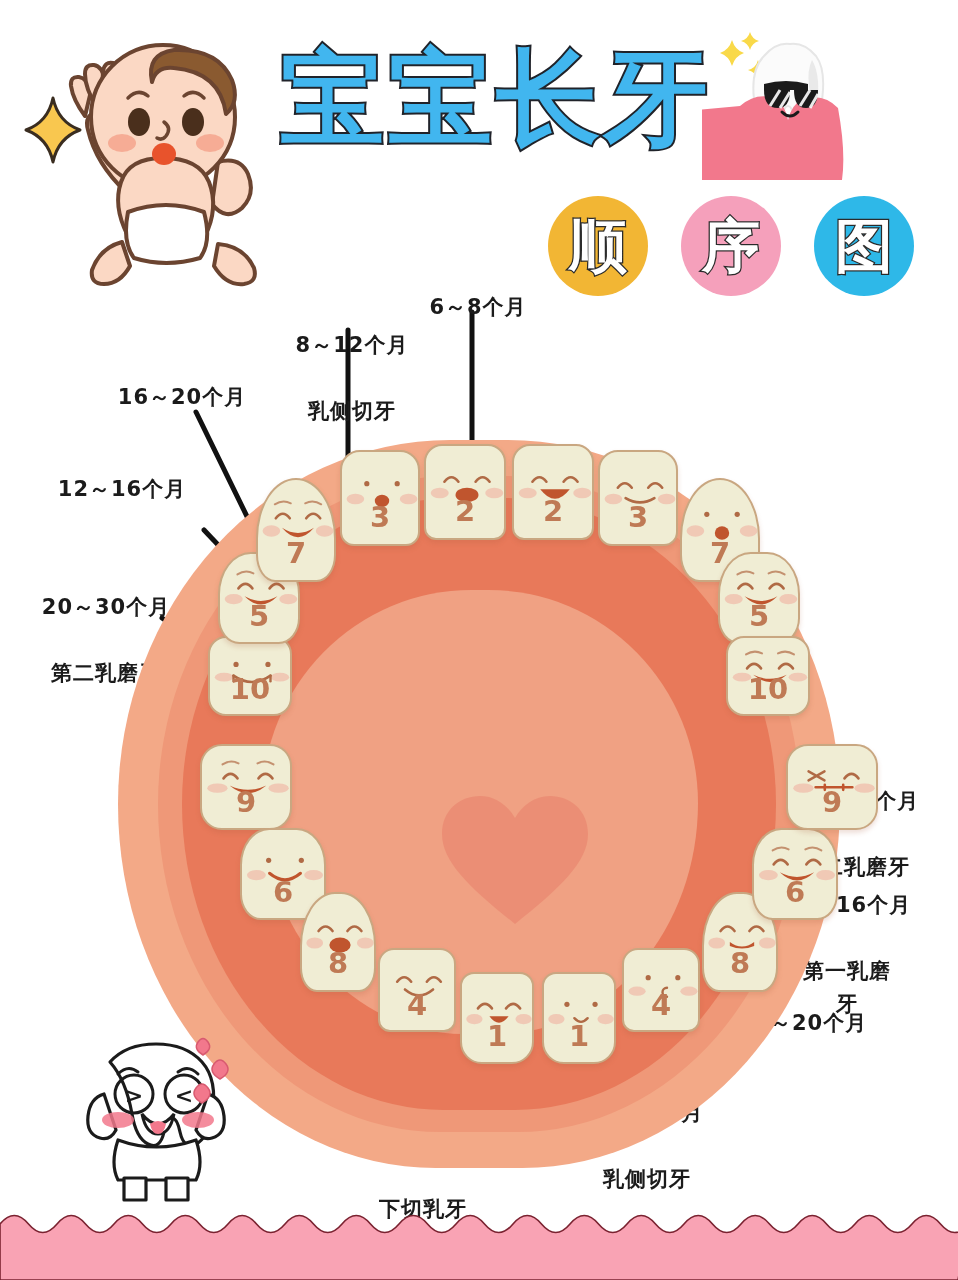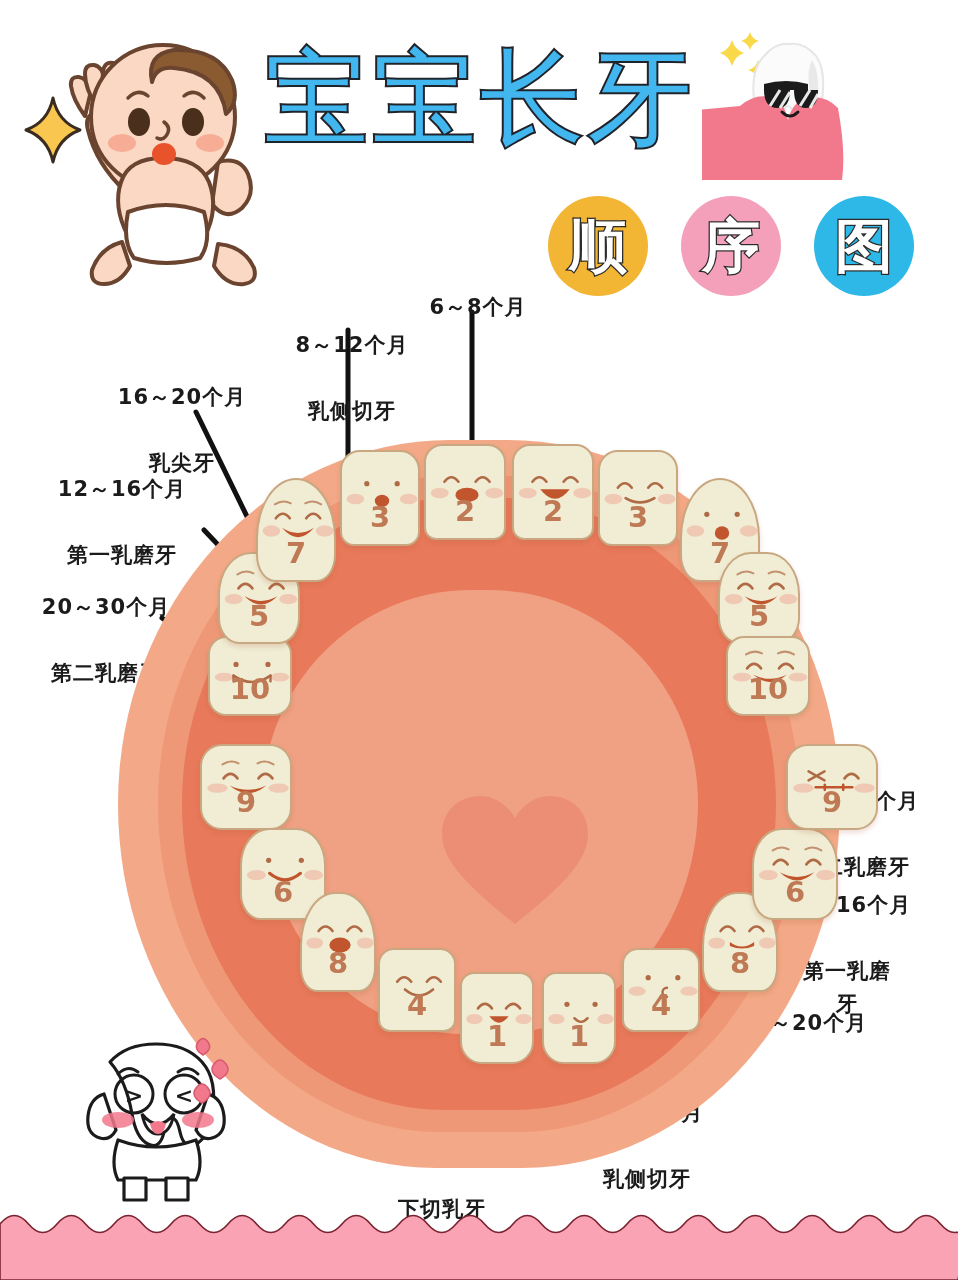--- a/index.html
+++ b/index.html
@@ -6,23 +6,23 @@
   body{
     width:958px;height:1280px;background:#ffffff;
     font-family:"Liberation Sans","DejaVu Sans",sans-serif;
     overflow:hidden;position:relative;
   }
   #stage{position:absolute;inset:0;width:958px;height:1280px;}
   .abs{position:absolute;}
 
   
   #title{
-    left:264px;top:34px;width:440px;height:130px;
+    left:280px;top:34px;width:440px;height:130px;
     font-family:"DejaVu Sans",sans-serif;
-    font-size:104px;font-weight:400;line-height:128px;
+    font-size:104px;font-weight:700;line-height:128px;
     letter-spacing:4px;
     color:#41b6ef;
     -webkit-text-stroke:4px #20232a;
     paint-order:stroke fill;
     white-space:nowrap;
   }
 
   
   #badges{left:548px;top:196px;width:370px;height:106px;}
   .badge{
@@ -162,35 +162,33 @@
       <line x1="700" y1="800" x2="772" y2="790"></line>
       <line x1="648" y1="890" x2="756" y2="878"></line>
       <line x1="612" y1="930" x2="710" y2="978"></line>
       <line x1="566" y1="958" x2="628" y2="1060"></line>
       <line x1="418" y1="1010" x2="418" y2="1092"></line>
     </g>
   </svg>
 
   <div class="abs lbl ctr" style="left:92px;top:348px;width:180px;">
     <div>16～20个月</div>
-    <div>乳尖牙</div>
   </div>
 
   <div class="abs lbl ctr" style="left:262px;top:296px;width:180px;">
     <div>8～12个月</div>
     <div>乳侧切牙</div>
   </div>
 
   <div class="abs lbl ctr" style="left:388px;top:258px;width:180px;">
     <div>6～8个月</div>
   </div>
 
   <div class="abs lbl ctr" style="left:24px;top:440px;width:196px;">
     <div>12～16个月</div>
-    <div>第一乳磨牙</div>
   </div>
 
   <div class="abs lbl ctr" style="left:8px;top:558px;width:196px;">
     <div>20～30个月</div>
     <div>第二乳磨牙</div>
   </div>
 
   <div class="abs lbl ctr" style="left:760px;top:752px;width:190px;">
     <div>20～30个月</div>
     <div>第二乳磨牙</div>
@@ -204,21 +202,21 @@
 
   <div class="abs lbl ctr" style="left:678px;top:974px;width:250px;">
     <div>16～20个月</div>
   </div>
 
   <div class="abs lbl ctr" style="left:552px;top:1064px;width:190px;">
     <div>8～12个月</div>
     <div>乳侧切牙</div>
   </div>
 
-  <div class="abs lbl ctr" style="left:347px;top:1094px;width:190px;">
+  <div class="abs lbl ctr" style="left:328px;top:1094px;width:190px;">
     <div>6～8个月</div>
     <div>下切乳牙</div>
   </div>
 
   <div class="abs" id="mouth">
     <div class="lip" id="lip-outer"></div>
     <div class="lip" id="lip-mid"></div>
     <div class="lip" id="gum"></div>
     <div id="palate" class="abs"></div>
 

